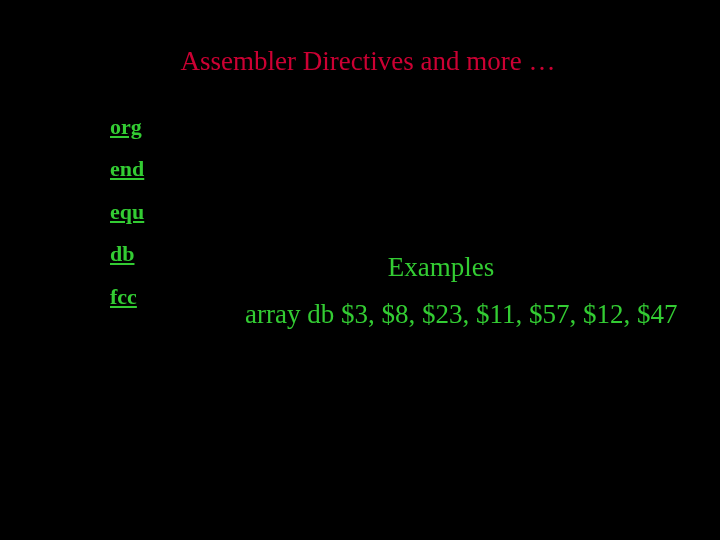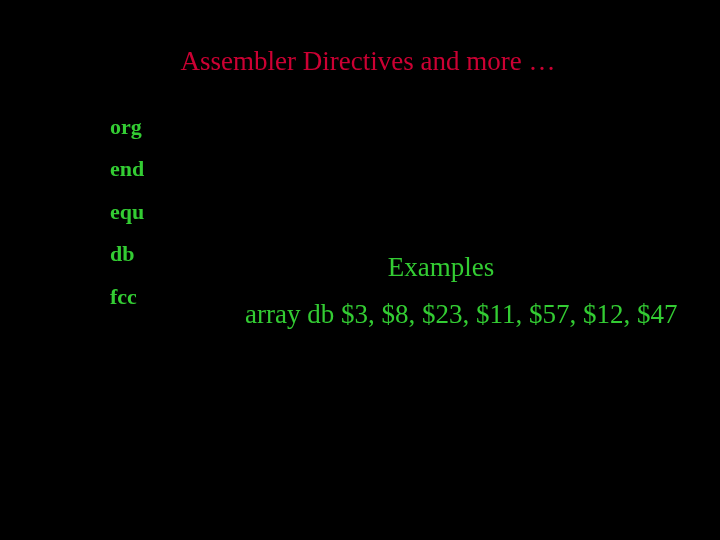--- a/index.html
+++ b/index.html
@@ -30,20 +30,21 @@
     .directives-list {
       position: absolute;
       left: 78px;
       top: 82px;
       color: #33cc33;
       font-size: 22px;
       line-height: 1.2;
     }
     .directive-item {
       font-weight: bold;
+      text-decoration: underline;
     }
     .examples-section {
       position: absolute;
       top: 220px;
       left: 16px;
       width: 100%;
       color: #33cc33;
       font-size: 27px;
       margin-left: 27px;
     }

